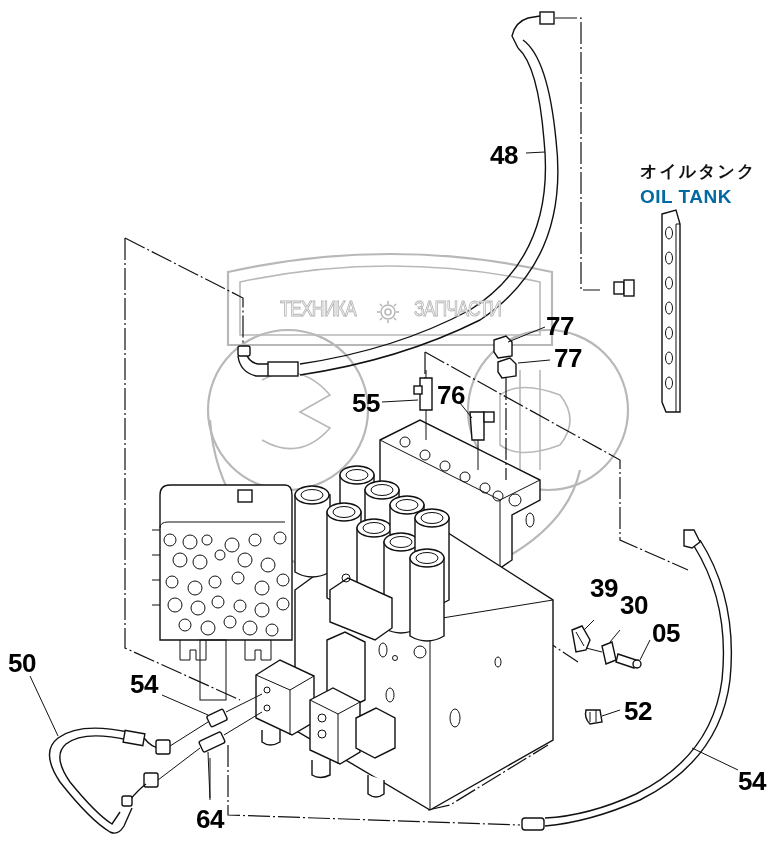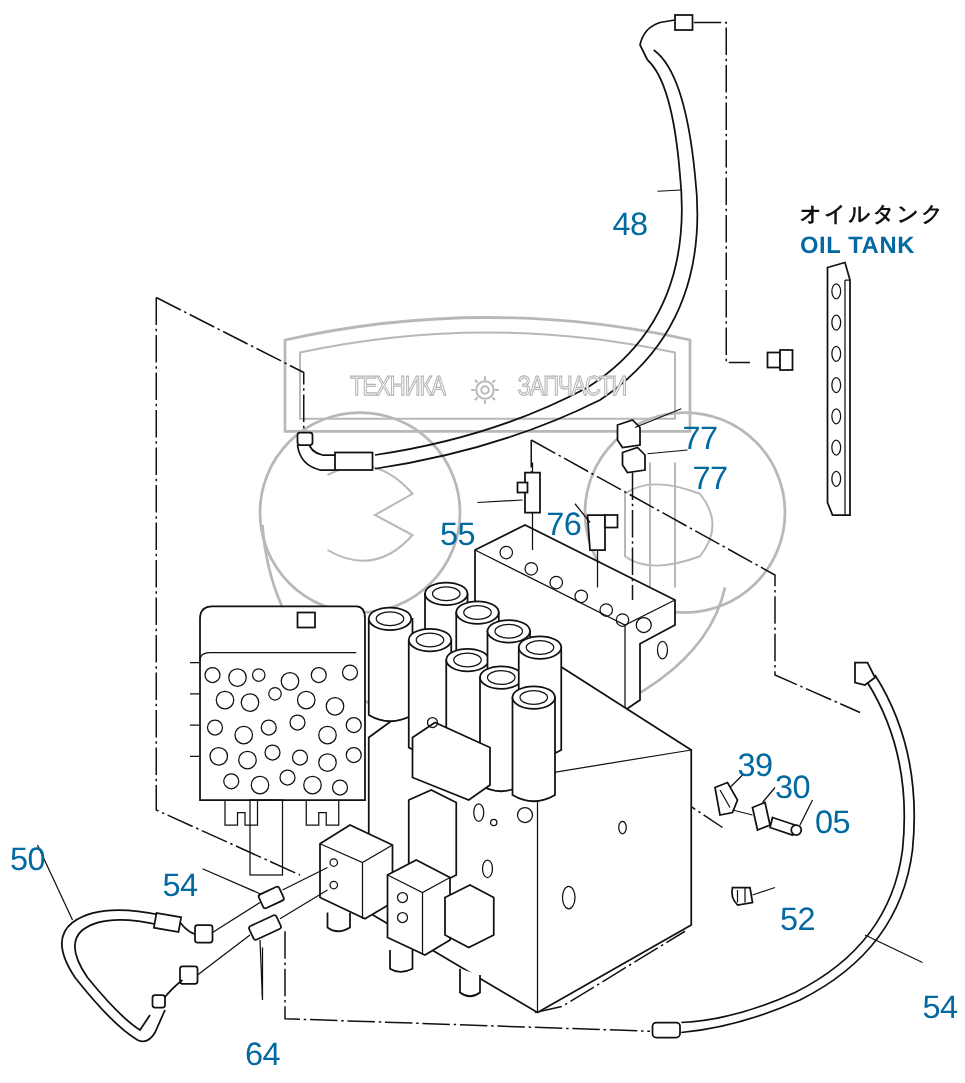--- a/index.html
+++ b/index.html
@@ -1,18 +1,18 @@
 <!DOCTYPE html>
 <html><head>
 <meta charset="utf-8">
 <style>
   html, body { margin: 0; padding: 0; background: #ffffff; }
   body { width: 772px; height: 866px; overflow: hidden; position: relative; font-family: "Liberation Sans", sans-serif; }
   #stage { position: absolute; left: 0; top: 0; width: 772px; height: 866px; }
-  .lbl { position: absolute; font-family: "Liberation Sans", sans-serif; font-weight: normal; font-size: 26px; color: #0369a1; line-height: 1; letter-spacing: -0.5px; margin-top: 24px; }
+  .lbl { position: absolute; font-family: "Liberation Sans", sans-serif; font-weight: bold; font-size: 26px; color: #000000; line-height: 1; letter-spacing: -0.5px; }
   .tank-jp { position: absolute; left: 640px; top: 160px; font-family: "DejaVu Sans", sans-serif; font-weight: bold; font-size: 17px; color: #111; letter-spacing: 2px; }
   .tank-en { position: absolute; left: 640px; top: 186px; font-family: "Liberation Sans", sans-serif; font-weight: bold; font-size: 19px; color: #0369a1; letter-spacing: 0.5px; }
   .wm-text { position: absolute; font-family: "Liberation Sans", sans-serif; font-size: 22px; color: #fff; -webkit-text-stroke: 1px #b5b5b5; letter-spacing: -1px; transform: scaleX(0.8); transform-origin: left top; }
 </style>
 </head>
 <body>
 
 <div id="stage">
 <svg width="772" height="866" viewBox="0 0 772 866" xmlns="http://www.w3.org/2000/svg">
   <defs>

